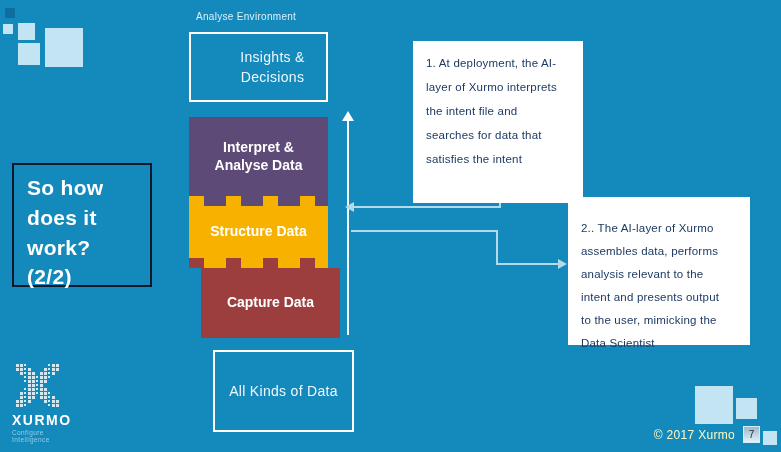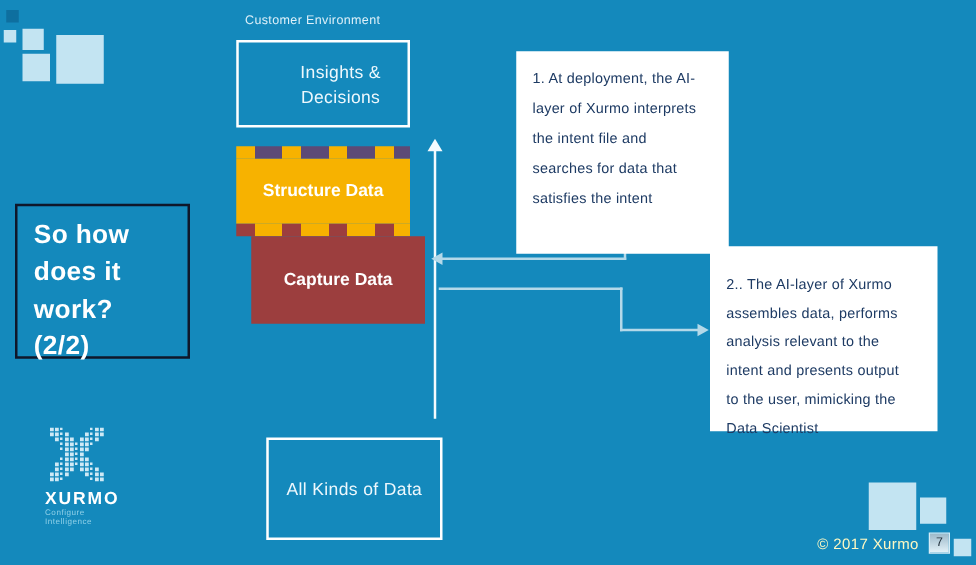--- a/index.html
+++ b/index.html
@@ -74,21 +74,21 @@
     border-top:5px solid transparent;border-bottom:5px solid transparent;
     border-right:9px solid #b4d9e9;}
   .c2-horz1{left:351px;top:230px;width:147px;height:2px;}
   .c2-vert{left:496px;top:230px;width:2px;height:35px;}
   .c2-horz2{left:496px;top:263px;width:63px;height:2px;}
   .c2-head{left:558px;top:259px;width:0;height:0;
     border-top:5px solid transparent;border-bottom:5px solid transparent;
     border-left:9px solid #b4d9e9;}
 
   
-  .logo{position:absolute;left:12px;top:342px;width:70px;margin-left:24px;}
+  .logo{position:absolute;left:12px;top:364px;width:70px;}
   .logo svg{display:block;}
   .logo-name{color:#ffffff;font-size:14px;font-weight:bold;letter-spacing:1.5px;margin-top:2px;}
   .logo-tagline{color:#8fd0e8;font-size:6.5px;letter-spacing:.4px;margin-top:1px;}
 
   
   .copyright{position:absolute;right:46px;top:428px;color:#fef9c3;font-size:12px;letter-spacing:.3px;}
   .page-box{
     position:absolute;left:743px;top:426px;width:17px;height:17px;
     background:linear-gradient(#9db9c9,#e3f2f9);
     border:1px solid #d6ecf6;box-sizing:border-box;
@@ -105,26 +105,28 @@
   <div class="sq" style="left:3px;top:24px;width:10px;height:10px;"></div>
   <div class="sq" style="left:18px;top:23px;width:17px;height:17px;"></div>
   <div class="sq" style="left:18px;top:43px;width:22px;height:22px;"></div>
   <div class="sq" style="left:45px;top:28px;width:38px;height:39px;"></div>
 
   <div class="title-box pre">So how
 does it
 work?
 (2/2)</div>
 
-  <div class="env-label">Customer Environment</div>
+  <div class="env-label">Analyse Environment</div>
 
   <div class="outline-box insights pre">Insights &amp;
 Decisions</div>
 
   <div class="stack">
+    <div class="layer layer-purple pre">Interpret &amp;
+Analyse Data</div>
     <div class="crenel crenel-py"></div>
     <div class="layer layer-yellow">Structure Data</div>
     <div class="crenel crenel-yr"></div>
     <div class="layer layer-red">Capture Data</div>
   </div>
 
   <div class="outline-box alldata">All Kinds of Data</div>
 
   <div class="line white-arrow-shaft"></div>
   <div class="line white-arrow-head"></div>

